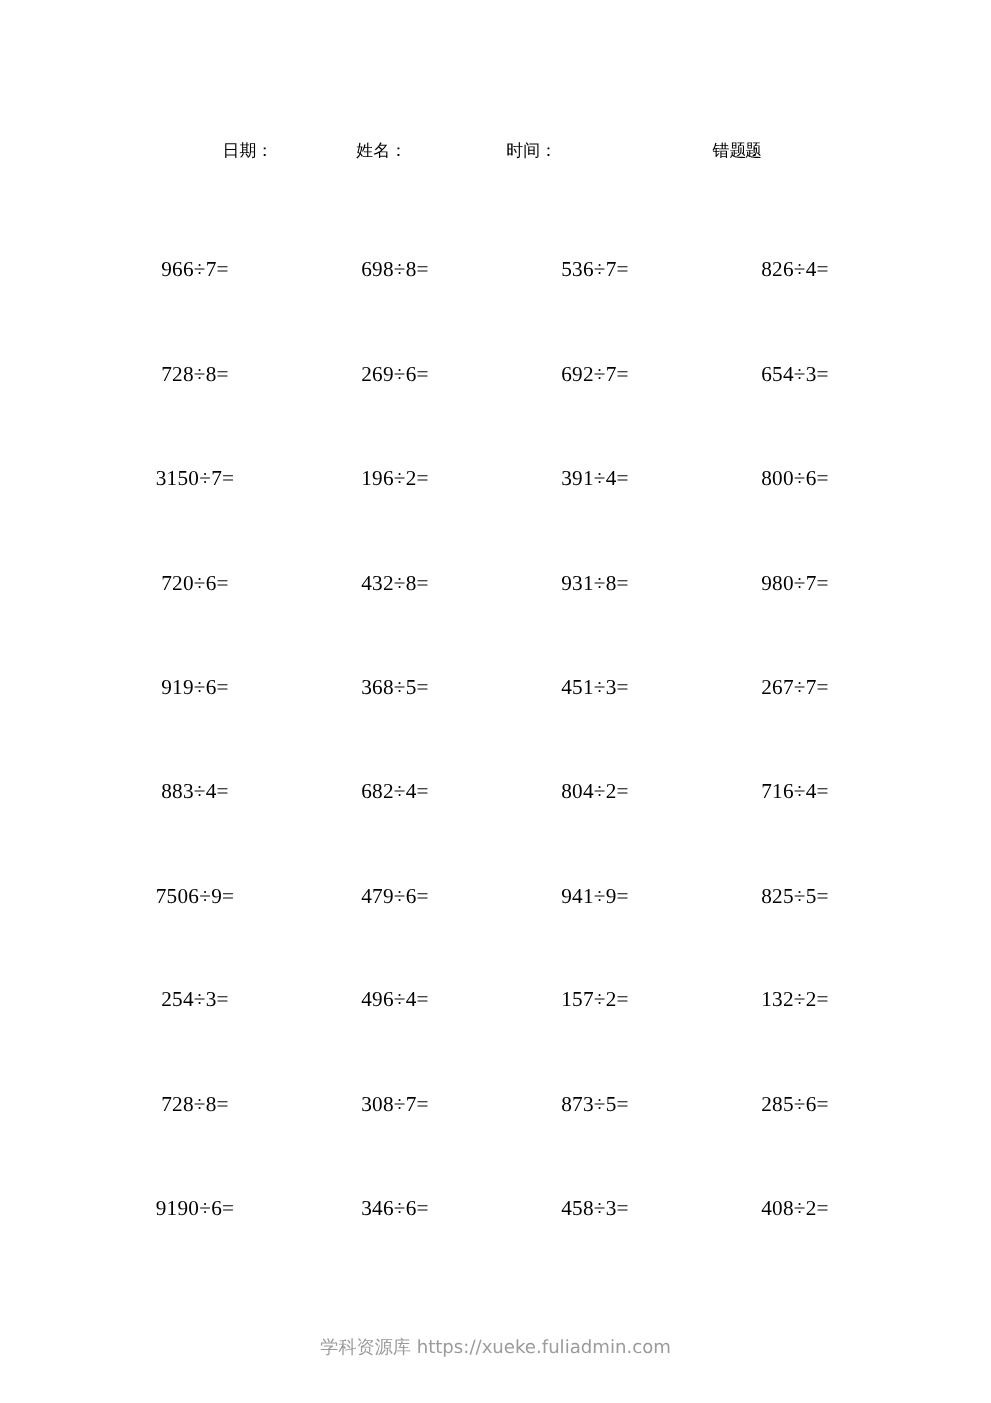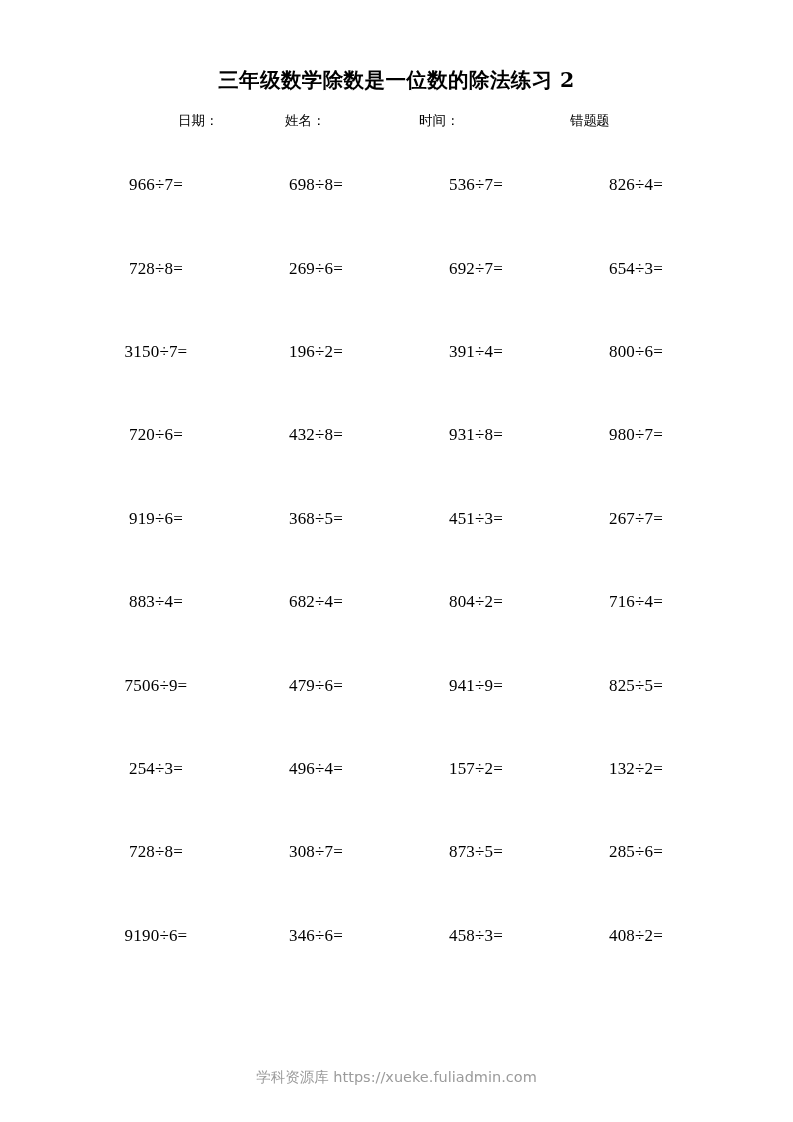--- a/index.html
+++ b/index.html
@@ -39,35 +39,35 @@
   .meta-item {
     position: absolute;
     font-family: "DejaVu Serif", "Liberation Serif", serif;
     font-weight: normal;
     font-size: 13.5px;
     white-space: nowrap;
     top: 0;
   }
   .meta-item.i0 { left: 10px; }
   .meta-item.i1 { left: 117px; }
-  .meta-item.i2 { left: 251px; }
+  .meta-item.i2 { left: 237px; }
   .meta-item.i3 { left: 354px; margin-left: 48px; }
   .meta-item.i4 { left: 428px; }
 
   .problems {
     position: absolute;
     top: 143px;
     left: 96px;
     width: 600px;
   }
   .prob-row {
     display: flex;
     width: 600px;
     height: 83.4px;
-    align-items: center;
+    align-items: flex-end;
     gap: 40px;
   }
   .prob-cell {
     flex: 1 1 25%;
     text-align: center;
     font-size: 17px;
     line-height: 21px;
     white-space: nowrap;
     letter-spacing: 0.2px;
   }
@@ -82,21 +82,20 @@
     font-family: "DejaVu Sans", "Liberation Sans", sans-serif;
     font-size: 14.5px;
     white-space: nowrap;
   }
 </style>
 </head>
 <body>
 
 <div class="page">
 
-  <div class="worksheet-title">三年级数学除数是一位数的除法练习 2</div>
 
   <div class="meta-row">
     <span class="meta-item i0">日期：</span>
     <span class="meta-item i1">姓名：</span>
     <span class="meta-item i2">时间：</span>
     <span class="meta-item i3">错题：</span>
     <span class="meta-item i4">题</span>
   </div>
 
   <div class="problems" id="problems-grid">

